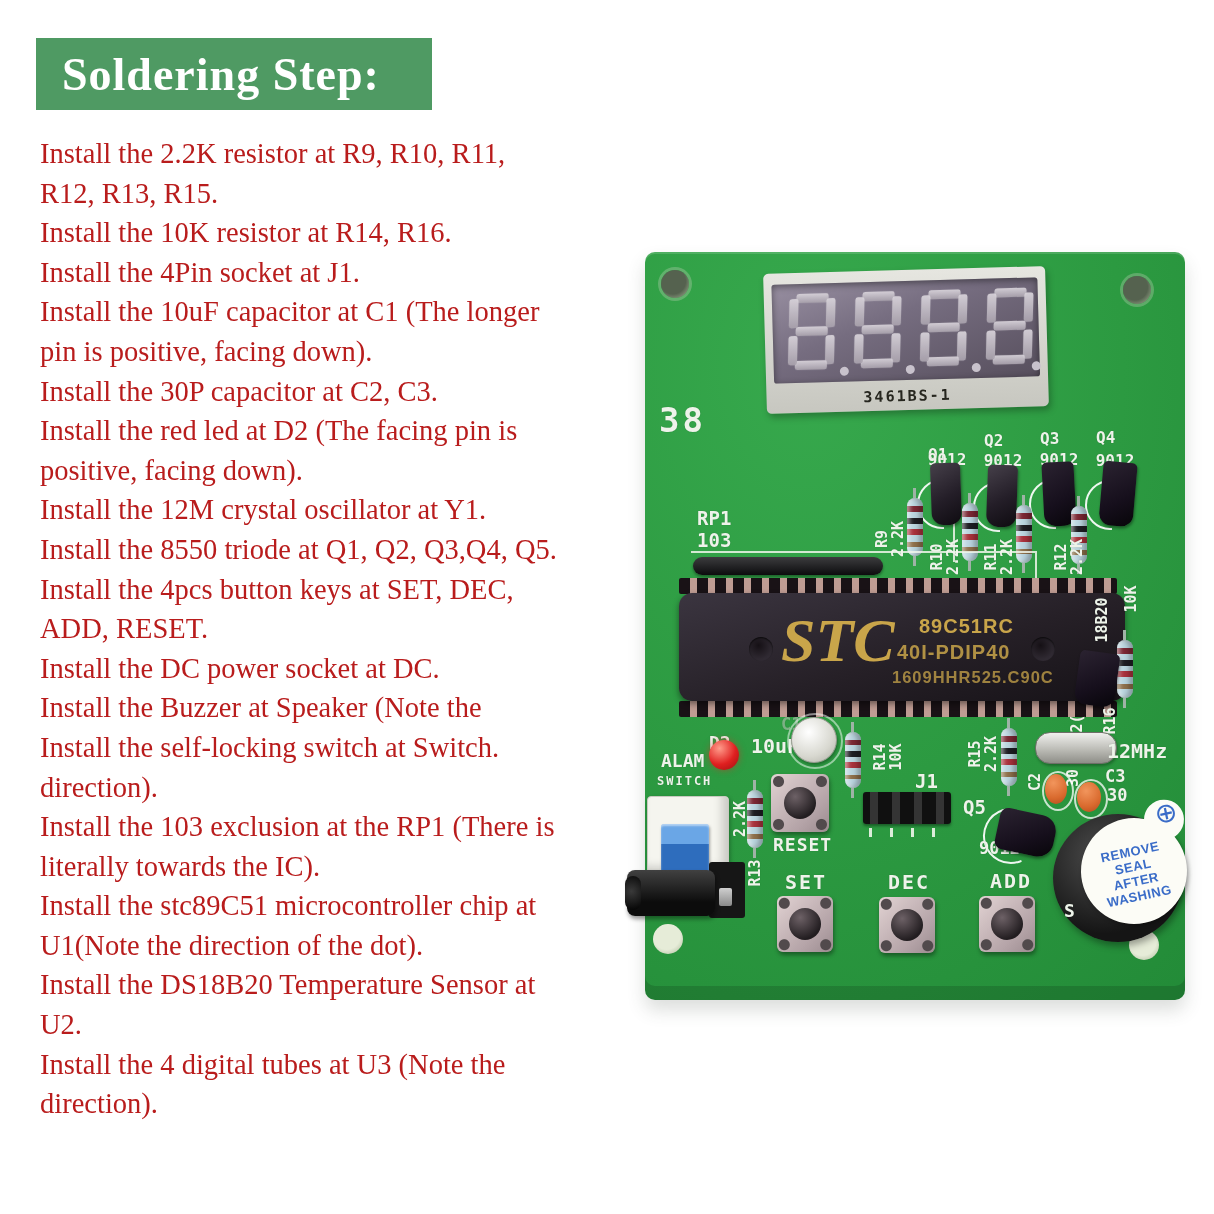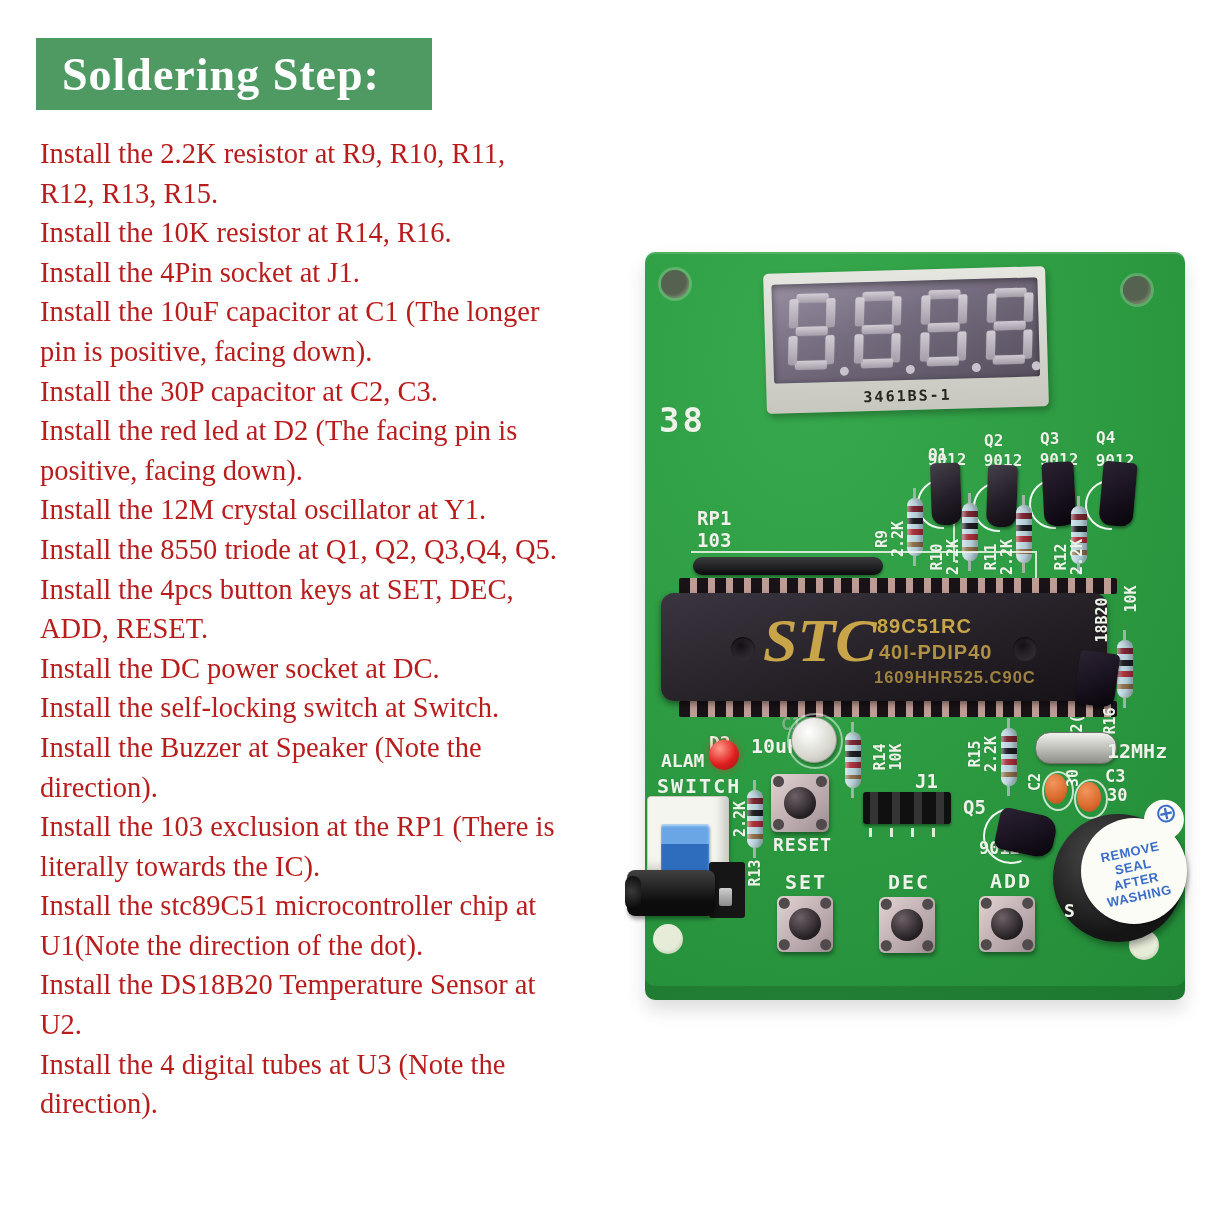--- a/index.html
+++ b/index.html
@@ -53,21 +53,21 @@
   .seg-e{left:0;bottom:5px;width:9px;height:29px;}
   .seg-c{right:0;bottom:5px;width:9px;height:29px;}
   .seg-d{left:7px;bottom:0;width:32px;height:9px;}
   .segdot{position:absolute;width:9px;height:9px;border-radius:50%;background:#c8c2cc;}
   .display-model{position:absolute;left:0;right:0;bottom:5px;text-align:center;color:#26261f;
     font-family:"DejaVu Sans Mono",monospace;font-weight:bold;font-size:15px;letter-spacing:2px;}
 
   
   .teeth{position:absolute;height:16px;border-radius:2px;
     background:repeating-linear-gradient(90deg,#191216 0 11px,#bf9c93 11px 18px);}
-  .chip{position:absolute;left:16px;top:341px;width:446px;height:108px;border-radius:13px;
+  .chip{position:absolute;left:34px;top:341px;width:446px;height:108px;border-radius:13px;
     background:linear-gradient(165deg,#3b3540 0%,#262027 55%,#161217 100%);box-shadow:0 3px 6px rgba(0,0,0,.45);text-decoration:underline;}
   .dent{position:absolute;width:24px;height:24px;border-radius:50%;
     background:radial-gradient(circle at 40% 35%,#151015,#332d36 75%);box-shadow:inset 0 1px 2px rgba(0,0,0,.8);}
   .gold{position:absolute;color:var(--chip-gold,#c9a54a);}
   .stc{font-style:italic;font-weight:bold;font-size:62px;font-family:"Liberation Serif",serif;line-height:1;}
   .goldsans{font-family:"Liberation Sans",sans-serif;font-weight:bold;letter-spacing:1px;}
 
   
   .res{position:absolute;width:16px;height:58px;border-radius:8px;
     background:linear-gradient(to bottom,
@@ -146,22 +146,22 @@
   <div class="line">Install the 10uF capacitor at C1 (The longer</div>
   <div class="line">pin is positive, facing down).</div>
   <div class="line">Install the 30P capacitor at C2, C3.</div>
   <div class="line">Install the red led at D2 (The facing pin is</div>
   <div class="line">positive, facing down).</div>
   <div class="line">Install the 12M crystal oscillator at Y1.</div>
   <div class="line">Install the 8550 triode at Q1, Q2, Q3,Q4, Q5.</div>
   <div class="line">Install the 4pcs button keys at SET, DEC,</div>
   <div class="line">ADD, RESET.</div>
   <div class="line">Install the DC power socket at DC.</div>
+  <div class="line">Install the Buzzer at Speaker (Note the</div>
   <div class="line">Install the self-locking switch at Switch.</div>
-  <div class="line">Install the Buzzer at Speaker (Note the</div>
   <div class="line">direction).</div>
   <div class="line">Install the 103 exclusion at the RP1 (There is</div>
   <div class="line">literally towards the IC).</div>
   <div class="line">Install the stc89C51 microcontroller chip at</div>
   <div class="line">U1(Note the direction of the dot).</div>
   <div class="line">Install the DS18B20 Temperature Sensor at</div>
   <div class="line">U2.</div>
   <div class="line">Install the 4 digital tubes at U3 (Note the</div>
   <div class="line">direction).</div>
 </div>
@@ -266,21 +266,21 @@
   <div class="sk" style="left:52px;top:277px;font-size:19px;">103</div>
   <div class="wline" style="left:46px;top:299px;width:344px;height:26px;border-top:2px solid rgba(240,246,235,.85);border-right:2px solid rgba(240,246,235,.85);"></div>
   <div class="sip"></div>
 
   <div class="teeth" style="left:34px;top:326px;width:438px;"></div>
   <div class="teeth" style="left:34px;top:449px;width:438px;"></div>
   <div class="chip">
     <div class="dent" style="left:70px;top:44px;"></div>
     <div class="dent" style="left:352px;top:44px;"></div>
     <div class="gold stc" style="left:102px;top:16px;">STC</div>
-    <div class="gold goldsans" style="left:216px;top:22px;font-size:20px;">89C51RC</div>
+    <div class="gold goldsans" style="left:216px;top:22px;font-size:20px;padding-left:24px;">89C51RC</div>
     <div class="gold goldsans" style="left:218px;top:48px;font-size:20px;opacity:.85;">40I-PDIP40</div>
     <div class="gold goldsans" style="left:213px;top:75px;font-size:16.5px;opacity:.75;">1609HHR525.C90C</div>
   </div>
 
   <div class="vlabel" style="left:425px;top:359px;width:64px;height:18px;font-size:15px;">
     <span>18B20</span>
   </div>
   <div class="vlabel" style="left:466px;top:338px;width:40px;height:18px;font-size:15px;">
     <span>10K</span>
   </div>
@@ -332,21 +332,21 @@
   <div class="oring" style="left:429px;top:527px;width:30px;height:36px;"></div>
   <div class="ocap" style="left:432px;top:530px;width:24px;height:30px;"></div>
   <div class="sk" style="left:460px;top:514px;font-size:17px;">C3</div>
   <div class="sk" style="left:462px;top:533px;font-size:17px;">30</div>
 
   <div class="sk" style="left:318px;top:544px;font-size:19px;">Q5</div>
   <div class="halfc" style="left:338px;top:556px;width:52px;height:52px;transform:rotate(-18deg);"></div>
   <div class="sk" style="left:334px;top:586px;font-size:17px;z-index:1;">9012</div>
   <div class="slab darker" style="left:352px;top:560px;width:58px;height:42px;transform:rotate(12deg);border-radius:8px 16px 16px 8px;z-index:2;"></div>
 
-  <div class="sk" style="left:12px;top:522px;font-size:20px;letter-spacing:2px;">SWITCH</div>
+  <div class="sk" style="left:12px;top:522px;font-size:12px;letter-spacing:2px;">SWITCH</div>
   <div class="switch-body"></div>
   <div class="switch-slider"></div>
   <div class="dcbody"></div>
   <div class="dcjack"></div>
   <div class="dcscrew"></div>
 
   <div class="vlabel" style="left:71px;top:558px;width:48px;height:18px;font-size:15px;">
     <span>2.2K</span>
   </div>
   <div class="res" style="left:102px;top:538px;"></div>

